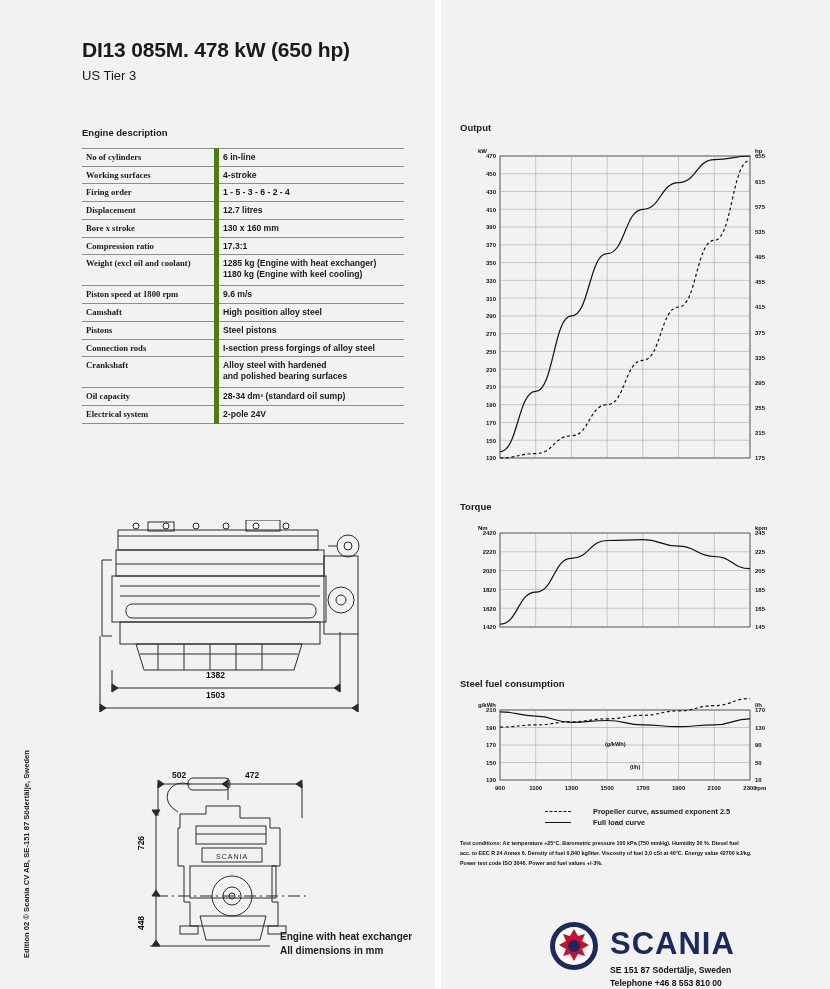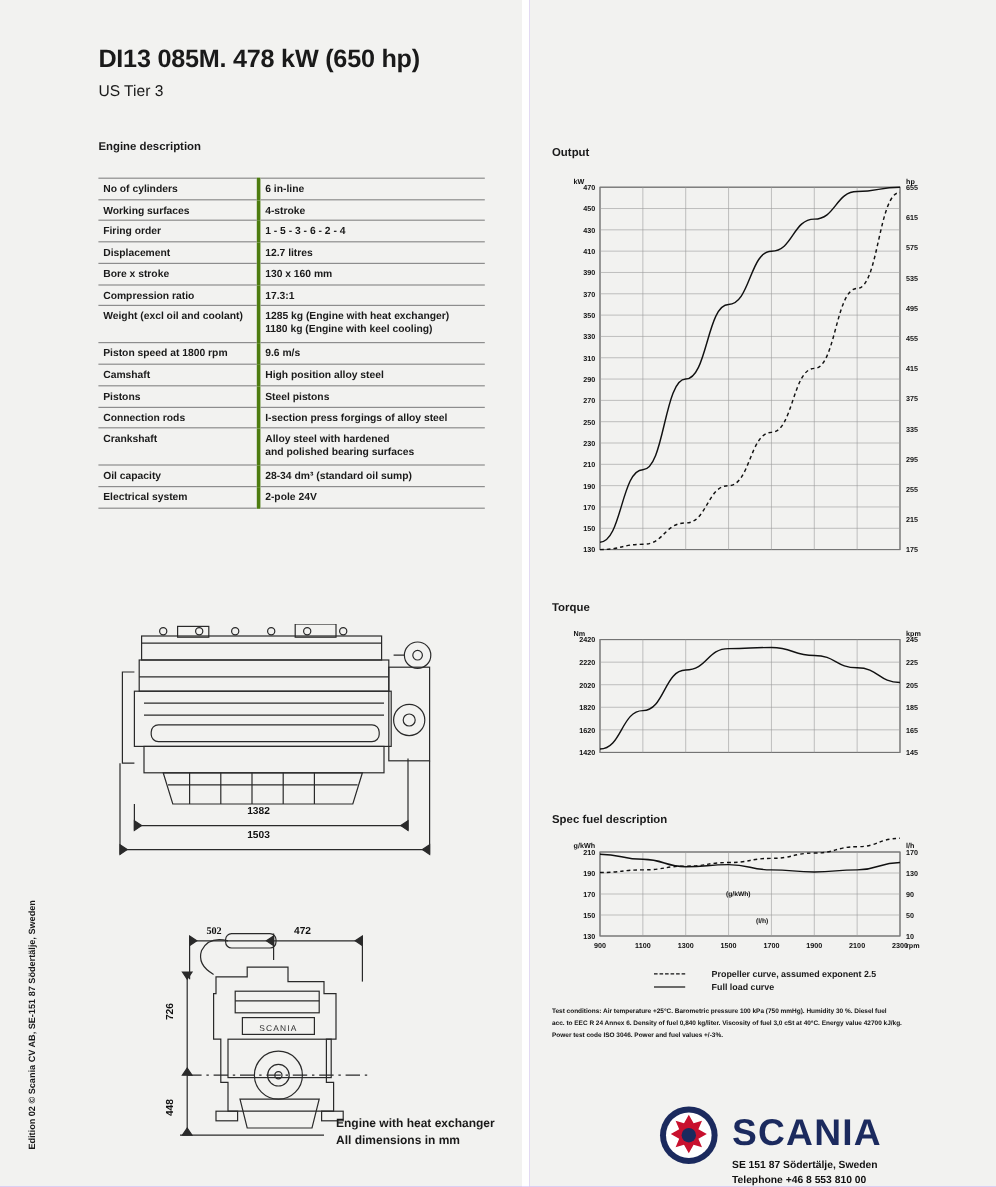--- a/index.html
+++ b/index.html
@@ -33,38 +33,38 @@
     position:absolute;left:82px;top:38px;
     font-size:21px;font-weight:bold;letter-spacing:-0.2px;
   }
   .subtitle{
     position:absolute;left:82px;top:68px;
     font-size:13px;font-weight:normal;
   }
   .section-label{
     font-size:9.5px;font-weight:bold;
   }
-  #engine-desc-label{position:absolute;left:82px;top:117px;}
+  #engine-desc-label{position:absolute;left:82px;top:127px;}
 
   
   .spec-table{
     position:absolute;left:82px;top:148px;width:322px;
     border-collapse:collapse;
     font-size:8.6px;
   }
   .spec-table td{
     border-top:1px solid #8d8d8d;
     border-bottom:1px solid #8d8d8d;
     padding:3px 4px 3px 4px;
     vertical-align:top;
     line-height:1.25;
     font-weight:bold;
     background:#f2f2f0;
   }
-  .spec-table td.k{width:124px;border-right:3px solid #4d7c0f;}
+  .spec-table td.k{width:124px;border-right:5px solid #4d7c0f;font-family:Liberation Serif, serif;}
   .spec-table tr.tall td{height:24px;}
 
   
   .draw-box{position:absolute;}
   #engine-side{left:96px;top:520px;width:300px;height:200px;}
   #engine-front{left:120px;top:770px;width:230px;height:190px;}
   .dim-label{
     position:absolute;font-size:8.5px;font-weight:bold;color:#111;
   }
   .caption{
@@ -301,21 +301,21 @@
 
       <g stroke="#2a2a2a" stroke-width="1" fill="none">
         <line x1="36" y1="40" x2="36" y2="126"></line>
         <path d="M32 40 L36 46 L40 40 Z" fill="#2a2a2a"></path>
         <path d="M32 126 L36 120 L40 126 Z" fill="#2a2a2a"></path>
         <line x1="36" y1="126" x2="36" y2="176"></line>
         <path d="M32 176 L36 170 L40 176 Z" fill="#2a2a2a"></path>
         <line x1="30" y1="176" x2="150" y2="176"></line>
       </g>
     </svg>
-    <div class="dim-label" style="left:52px;top:0px;font-family:Liberation Serif, serif;">502</div>
+    <div class="dim-label" style="left:52px;top:0px;">502</div>
     <div class="dim-label" style="left:125px;top:0px;">472</div>
     <div class="dim-label" style="left:14px;top:68px;transform:rotate(-90deg);">726</div>
     <div class="dim-label" style="left:14px;top:148px;transform:rotate(-90deg);">448</div>
   </div>
 
   <div class="caption">
     <div>Engine with heat exchanger</div>
     <div>All dimensions in mm</div>
   </div>
 
@@ -416,21 +416,21 @@
         <text x="295" y="74.80000000000001" text-anchor="start" font-size="6" font-family="Liberation Sans" font-weight="bold" fill="#111">185</text>
         <text x="295" y="56" text-anchor="start" font-size="6" font-family="Liberation Sans" font-weight="bold" fill="#111">205</text>
         <text x="295" y="37.199999999999996" text-anchor="start" font-size="6" font-family="Liberation Sans" font-weight="bold" fill="#111">225</text>
         <text x="295" y="18.4" text-anchor="start" font-size="6" font-family="Liberation Sans" font-weight="bold" fill="#111">245</text>
         <text x="18" y="13" font-size="6" font-family="Liberation Sans" font-weight="bold" fill="#111">Nm</text>
         <text x="295" y="13" font-size="6" font-family="Liberation Sans" font-weight="bold" fill="#111">kpm</text>
         <path d="M40.0 107.2 C57.9 107.2,57.9 75.2,75.7 75.2 C93.6 75.2,93.6 41.4,111.4 41.4 C129.3 41.4,129.3 23.5,147.1 23.5 C165.0 23.5,165.0 22.6,182.9 22.6 C200.7 22.6,200.7 29.2,218.6 29.2 C236.4 29.2,236.4 39.5,254.3 39.5 C272.1 39.5,272.1 51.7,290.0 51.7" fill="none" stroke="#111" stroke-width="1.2"></path>
       </svg>
   </div>
 
-  <div class="chart-label" id="fuel-label">Spec fuel description</div>
+  <div class="chart-label" id="fuel-label">Steel fuel consumption</div>
   <div class="chart-wrap" id="fuel-chart">
     <svg id="svg-fuel" width="340" height="110" viewBox="0 0 340 110">
         <rect x="40" y="16" width="250" height="70" fill="none" stroke="#333" stroke-width="0.8"></rect>
         <line x1="40" y1="16" x2="40" y2="86" stroke="#9a9a9a" stroke-width="0.5"></line>
         <line x1="75.71428571428572" y1="16" x2="75.71428571428572" y2="86" stroke="#9a9a9a" stroke-width="0.5"></line>
         <line x1="111.42857142857143" y1="16" x2="111.42857142857143" y2="86" stroke="#9a9a9a" stroke-width="0.5"></line>
         <line x1="147.14285714285714" y1="16" x2="147.14285714285714" y2="86" stroke="#9a9a9a" stroke-width="0.5"></line>
         <line x1="182.85714285714286" y1="16" x2="182.85714285714286" y2="86" stroke="#9a9a9a" stroke-width="0.5"></line>
         <line x1="218.57142857142858" y1="16" x2="218.57142857142858" y2="86" stroke="#9a9a9a" stroke-width="0.5"></line>
         <line x1="254.28571428571428" y1="16" x2="254.28571428571428" y2="86" stroke="#9a9a9a" stroke-width="0.5"></line>

